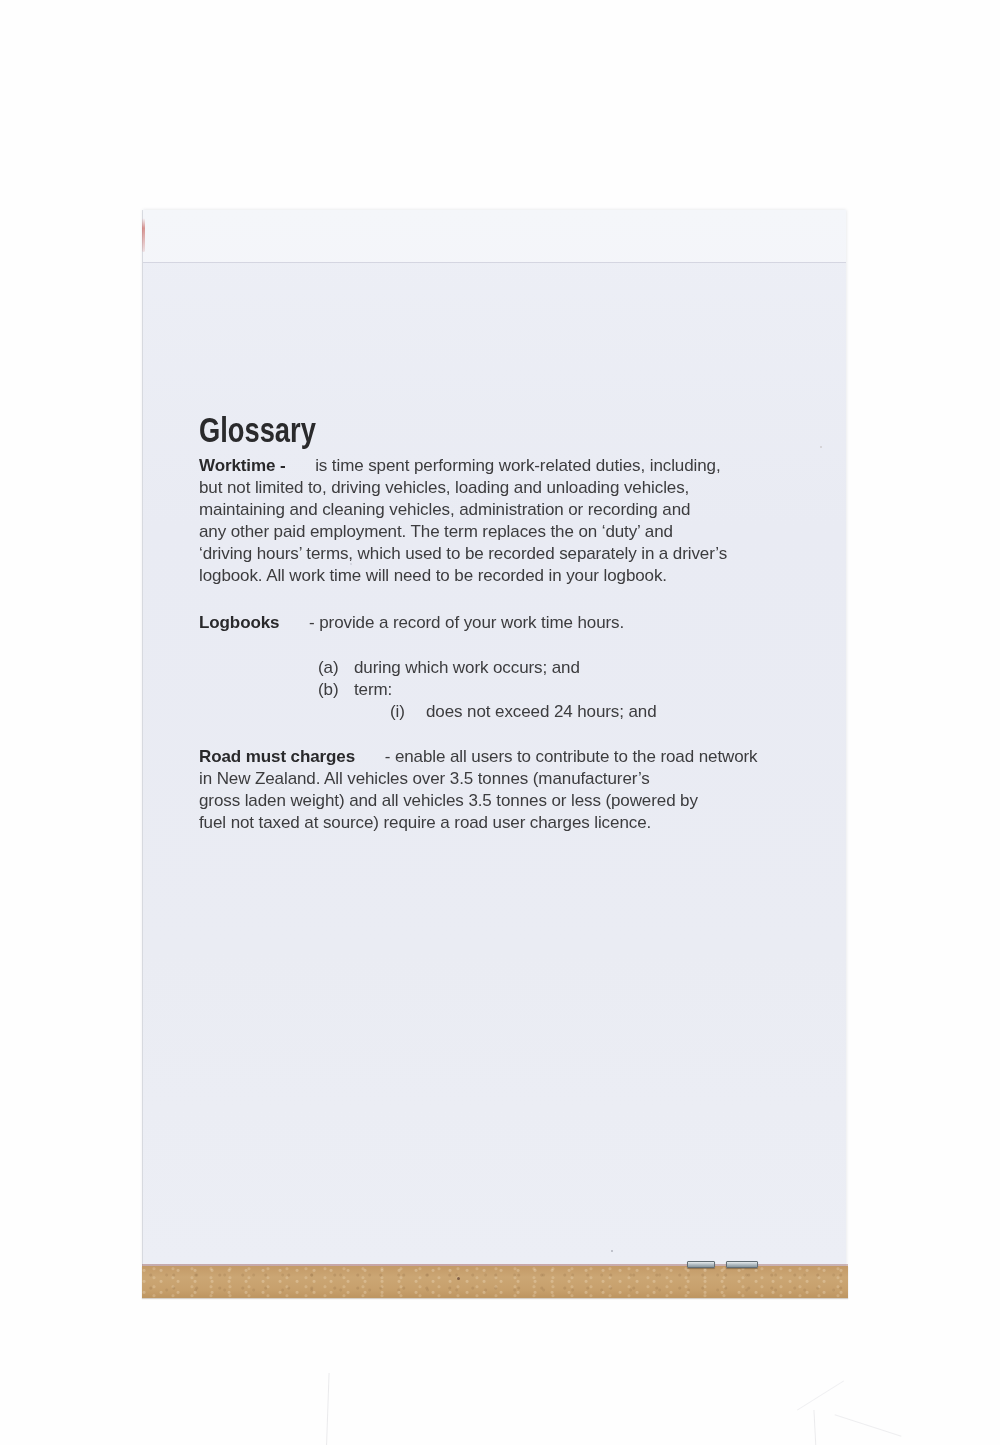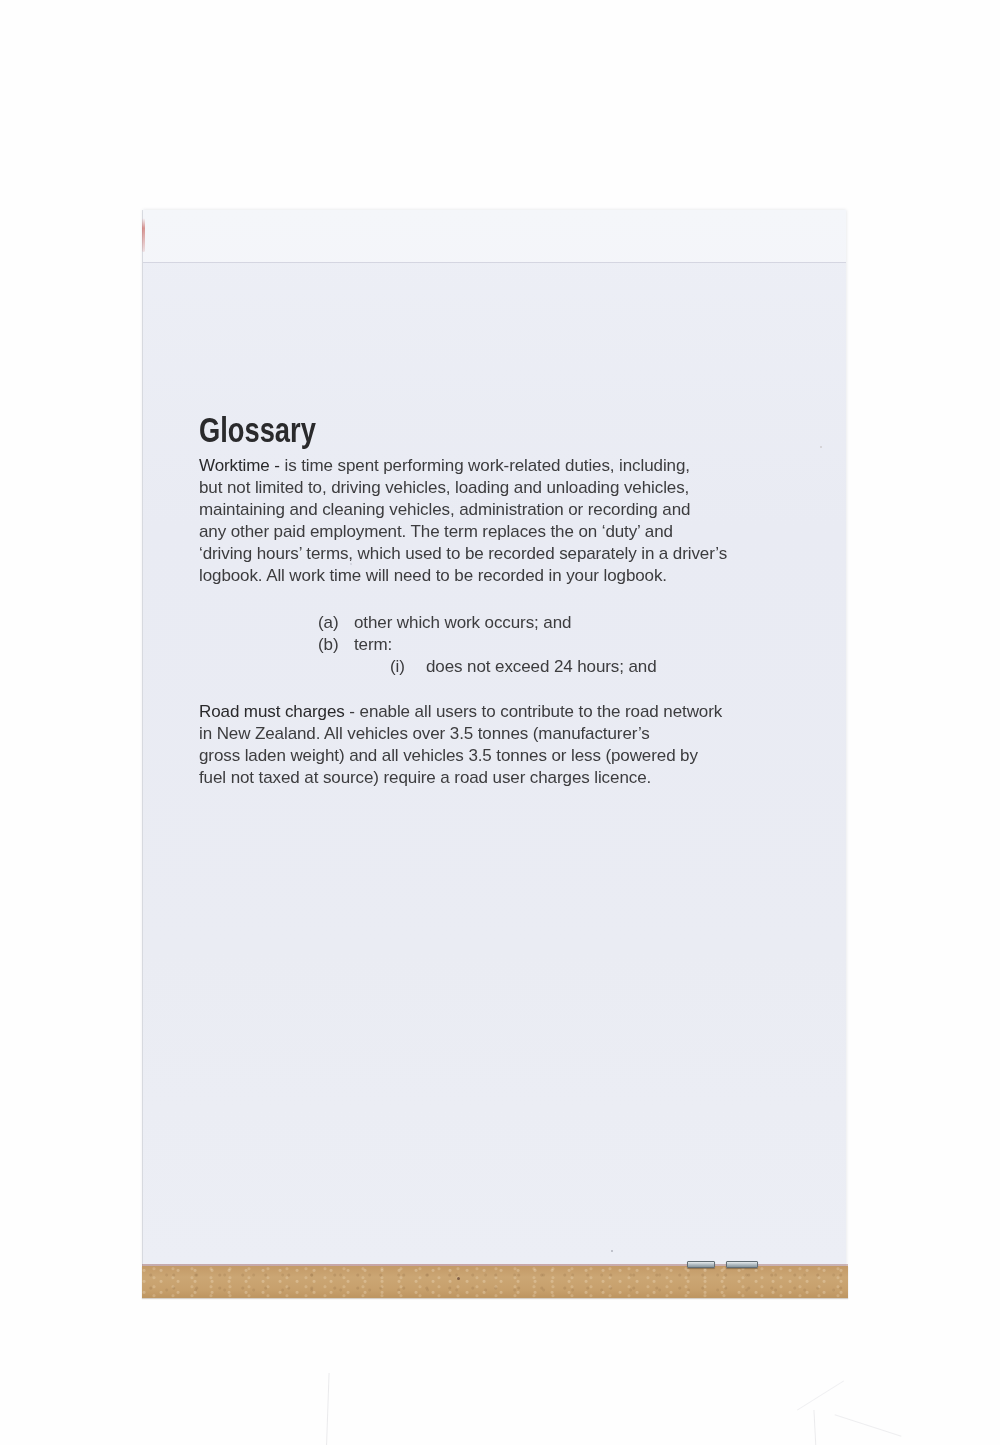--- a/index.html
+++ b/index.html
@@ -70,25 +70,26 @@
     letter-spacing: 0;
     white-space: nowrap;
   }
   .entry {
     margin: 0 0 23px 0;
   }
   .entry.first {
     margin-bottom: 25px;
   }
   .entry b {
-    font-weight: normal;
+    font-weight: bold;
     color: #29292b;
   }
   .def {
     white-space: pre-line;
+    margin-left: 25px;
   }
   .li {
     display: flex;
   }
   .li .marker {
     flex: 0 0 36px;
   }
   .li.l1 { margin-left: 119px; }
   .li.l2 { margin-left: 191px; }
   .li-text { white-space: pre-line; }
@@ -185,25 +186,26 @@
 
       <h1 class="glossary-title">Glossary</h1>
 
       <p class="entry first"><b>Worktime -</b><span class="def"> is time spent performing work-related duties, including,
 but not limited to, driving vehicles, loading and unloading vehicles,
 maintaining and cleaning vehicles, administration or recording and
 any other paid employment. The term replaces the on ‘duty’ and
 ‘driving hours’ terms, which used to be recorded separately in a driver’s
 logbook. All work time will need to be recorded in your logbook.</span></p>
 
+      <p class="entry"><b>Logbooks</b><span class="def"> - provide a record of your work time hours.</span></p>
 
       <div class="entry">
         <div class="li l1">
           <span class="marker">(a)</span>
-            <span class="li-text">other which work occurs; and</span>
+            <span class="li-text">during which work occurs; and</span>
         </div>
         <div class="li l1">
           <span class="marker">(b)</span>
             <span class="li-text">term:</span>
         </div>
         <div class="li l2">
           <span class="marker">(i)</span>
             <span class="li-text">does not exceed 24 hours; and</span>
         </div>
       </div>

